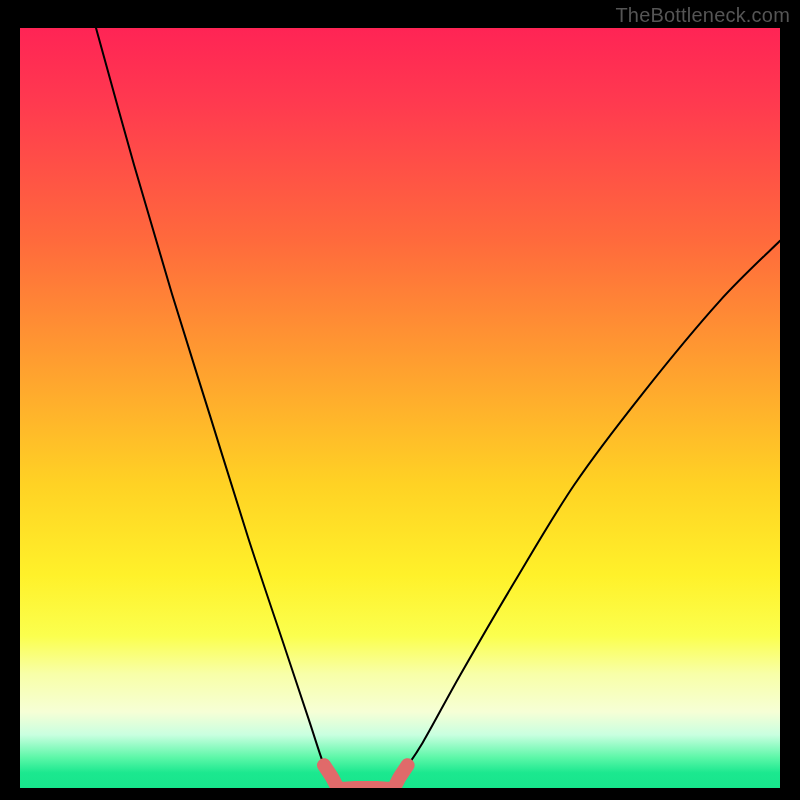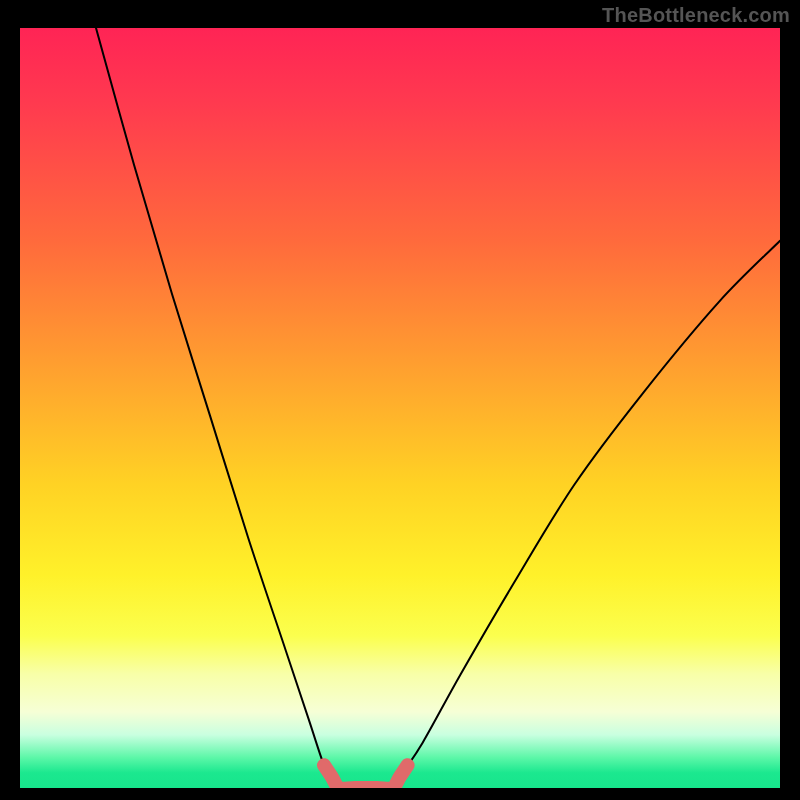--- a/index.html
+++ b/index.html
@@ -16,21 +16,21 @@
     width: 800px;
     height: 800px;
     background: #000;
   }
   .watermark {
     position: absolute;
     top: 4px;
     right: 10px;
     color: #555;
     font-size: 20px;
-    font-weight: 700;
+    font-weight: 400;
     letter-spacing: 0.2px;
     z-index: 10;
   }
   .plot {
     position: absolute;
     left: 20px;
     top: 28px;
     width: 760px;
     height: 760px;
     overflow: hidden;

